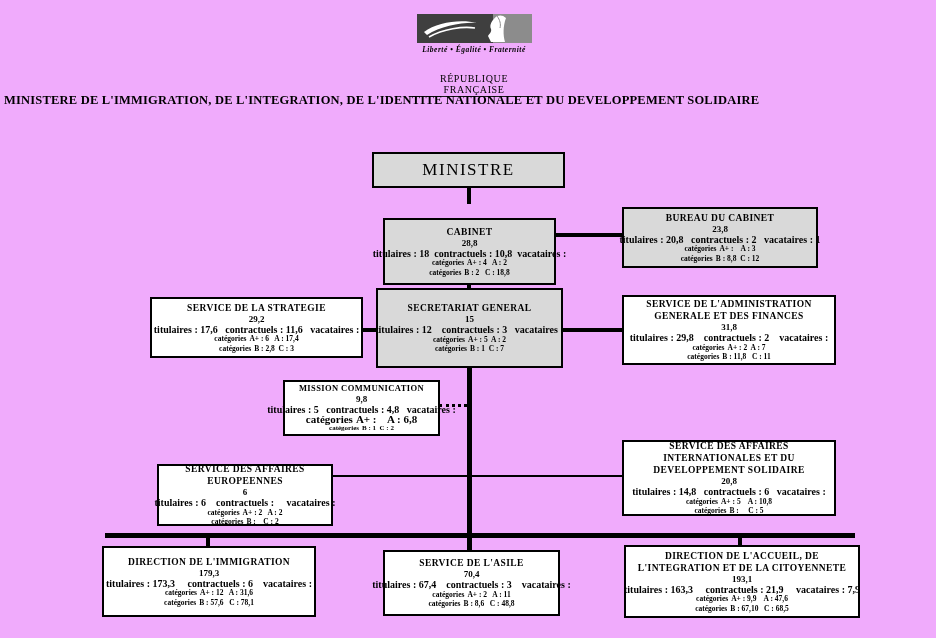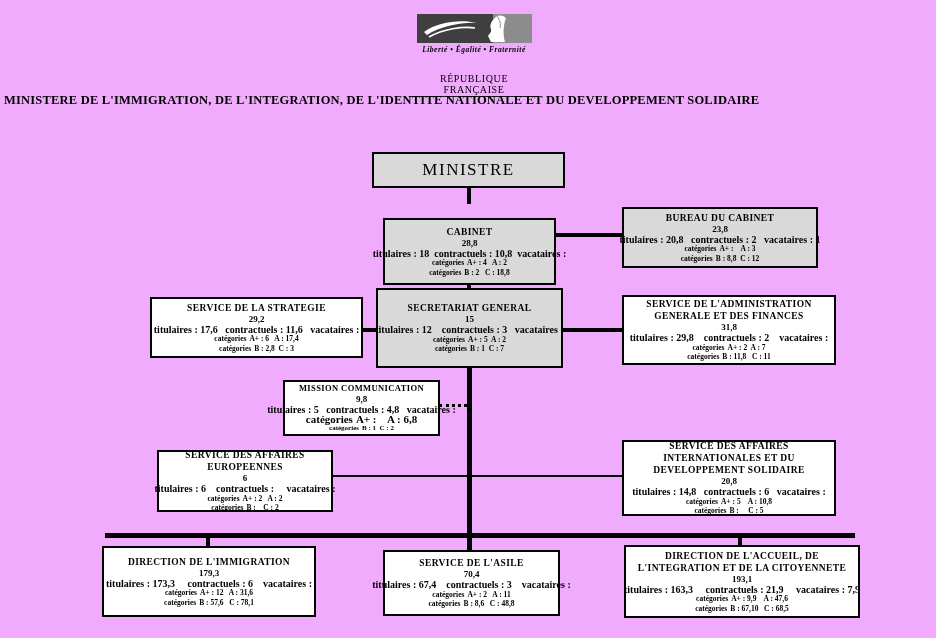--- a/index.html
+++ b/index.html
@@ -110,21 +110,21 @@
   </div>
 
   <div class="box" style="left:283px;top:380px;width:157px;height:56px;justify-content:center;">
     <div class="box-title" style="font-size:8.5px;">MISSION COMMUNICATION</div>
     <div class="box-total">9,8</div>
     <div class="box-staff" style="font-size:10px;">titulaires : 5   contractuels : 4,8   vacataires :</div>
     <div class="box-cat" style="font-size:11px;"><span class="cat-label">catégories</span><span>A+ :    A : 6,8</span></div>
     <div class="box-cat" style="font-size:7px;"><span class="cat-label">catégories</span><span>B : 1  C : 2</span></div>
   </div>
 
-  <div class="box" style="left:157px;top:450px;width:176px;height:62px;">
+  <div class="box" style="left:157px;top:464px;width:176px;height:62px;">
     <div class="box-title">SERVICE DES AFFAIRES EUROPEENNES</div>
     <div class="box-total">6</div>
     <div class="box-staff">titulaires : 6    contractuels :     vacataires :</div>
     <div class="box-cat"><span class="cat-label">catégories</span><span>A+ : 2   A : 2</span></div>
     <div class="box-cat"><span class="cat-label">catégories</span><span>B :    C : 2</span></div>
   </div>
 
   <div class="box" style="left:622px;top:440px;width:214px;height:76px;">
     <div class="box-title">SERVICE DES AFFAIRES INTERNATIONALES ET DU DEVELOPPEMENT SOLIDAIRE</div>
     <div class="box-total">20,8</div>

